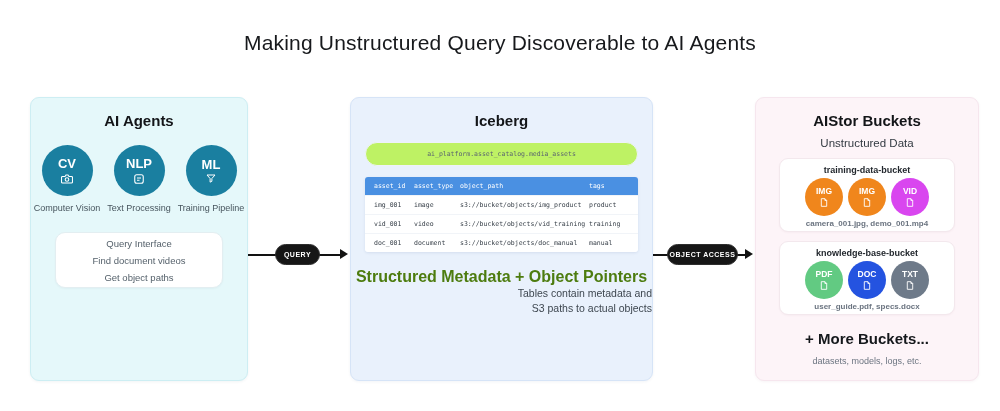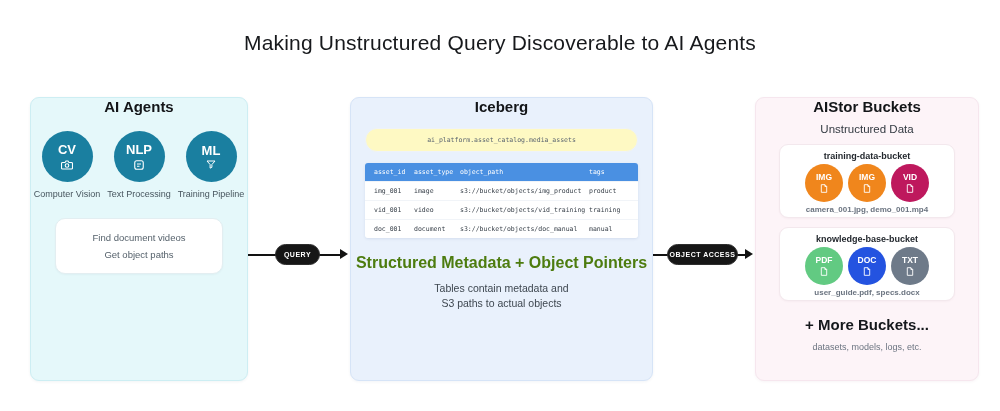--- a/index.html
+++ b/index.html
@@ -5,21 +5,21 @@
   * { margin:0; padding:0; box-sizing:border-box; }
   body { background:#ffffff; font-family:"Liberation Sans", sans-serif; }
   .canvas { position:relative; width:1000px; height:411px; background:#ffffff; overflow:hidden; }
 
   .main-title {
     position:absolute; top:31px; left:0; width:100%;
     text-align:center; font-size:21px; font-weight:500; color:#17191c; letter-spacing:0.2px;
   }
 
   .panel { position:absolute; top:97px; height:284px; border-radius:9px; }
-  .panel h2 { text-align:center; font-size:15px; font-weight:700; color:#131518; }
+  .panel h2 { text-align:center; font-size:15px; font-weight:700; color:#131518; padding-top:14px; }
 
   
   .panel-agents {
     left:30px; width:218px;
     background:#e5f8fa; border:1px solid #cdeef3;
     box-shadow:0 1px 3px rgba(0,60,80,0.06);
   }
   .agents-row { display:flex; justify-content:center; gap:6px; margin-top:16px; }
   .agent { width:66px; display:flex; flex-direction:column; align-items:center; }
   .agent-circle {
@@ -61,39 +61,39 @@
   .arrow-access .arrow-pill { left:14px; width:71px; }
 
   
   .panel-iceberg {
     left:350px; width:303px;
     background:#e9f1fc; border:1px solid #d6e4f7;
     box-shadow:0 1px 3px rgba(30,60,120,0.06);
   }
   .catalog-pill {
     margin:13px auto 0; width:273px; height:24px; line-height:23px;
-    background:#fef9c3; border:1px solid #eef2f8; border-radius:12px;
+    background:#bef264; border:1px solid #eef2f8; border-radius:12px;
     text-align:center; font-family:"DejaVu Sans Mono", monospace; font-size:6.5px; color:#5c6670;
   }
   .meta-table {
     margin:11px auto 0; width:273px; border-collapse:collapse; table-layout:fixed;
     font-family:"DejaVu Sans Mono", monospace; font-size:6.5px;
     box-shadow:0 1px 3px rgba(30,60,120,0.10); border-radius:3px; overflow:hidden; display:table;
   }
   .meta-table th {
     background:#4a90e2; color:#ffffff; font-weight:400; text-align:left;
     height:18px; padding-left:9px;
   }
   .meta-table td {
     background:#ffffff; color:#3a424b; text-align:left;
     height:19px; padding-left:9px; border-top:1px solid #f1f4f8;
   }
   .col-id { width:40px; } .col-type { width:46px; } .col-path { width:129px;margin-top:44px; } .col-tags { width:58px; }
   .iceberg-subtitle { margin-top:16px; text-align:center; font-size:16px; font-weight:700; color:#4d7c0f; }
-  .iceberg-desc { margin-top:9px; text-align:center; font-size:10.5px; color:#3e4750; line-height:1.45; }
+  .iceberg-desc { margin-top:0; text-align:right; font-size:10.5px; color:#3e4750; line-height:1.45; }
 
   
   .panel-buckets {
     left:755px; width:224px;
     background:#fdf4f8; border:1px solid #f6e6ee;
     box-shadow:0 1px 3px rgba(120,40,80,0.05);
   }
   .buckets-subtitle { margin-top:8px; text-align:center; font-size:11.5px; color:#333a42; }
   .bucket-card {
     margin:9px auto 0; width:176px; height:74px;
@@ -161,20 +161,21 @@
                 <path d="M2 2 h16 l-6.2 7 v5.5 l-3.6 1.8 v-7.3 z" fill="none" stroke="#fff" stroke-width="2"></path>
               </svg>
           </span>
         </div>
         <span class="agent-label">Training Pipeline</span>
       </div>
 
     </div>
 
     <div class="query-box">
+      <div>Query Interface</div>
       <div>Find document videos</div>
       <div>Get object paths</div>
     </div>
   </section>
 
   <div class="arrow arrow-query">
     <div class="arrow-line"></div>
     <div class="arrow-head"></div>
     <div class="arrow-pill">QUERY</div>
   </div>
@@ -246,21 +247,21 @@
         </div>
         <div class="file-circle" style="background: rgb(240, 134, 28);">
           <span class="file-label">IMG</span>
           <span class="file-icon">
             <svg width="8" height="9" viewBox="0 0 16 20">
                 <path d="M2 1.5 h8 l4 4 v13 H2 z" fill="none" stroke="#fff" stroke-width="2"></path>
                 <path d="M10 1.5 v4 h4" fill="none" stroke="#fff" stroke-width="2"></path>
               </svg>
           </span>
         </div>
-        <div class="file-circle" style="background: #be185d;">
+        <div class="file-circle" style="background: #d946ef;">
           <span class="file-label">VID</span>
           <span class="file-icon">
             <svg width="8" height="9" viewBox="0 0 16 20">
                 <path d="M2 1.5 h8 l4 4 v13 H2 z" fill="none" stroke="#fff" stroke-width="2"></path>
                 <path d="M10 1.5 v4 h4" fill="none" stroke="#fff" stroke-width="2"></path>
               </svg>
           </span>
         </div>
       </div>
       <div class="bucket-caption">camera_001.jpg, demo_001.mp4</div>

